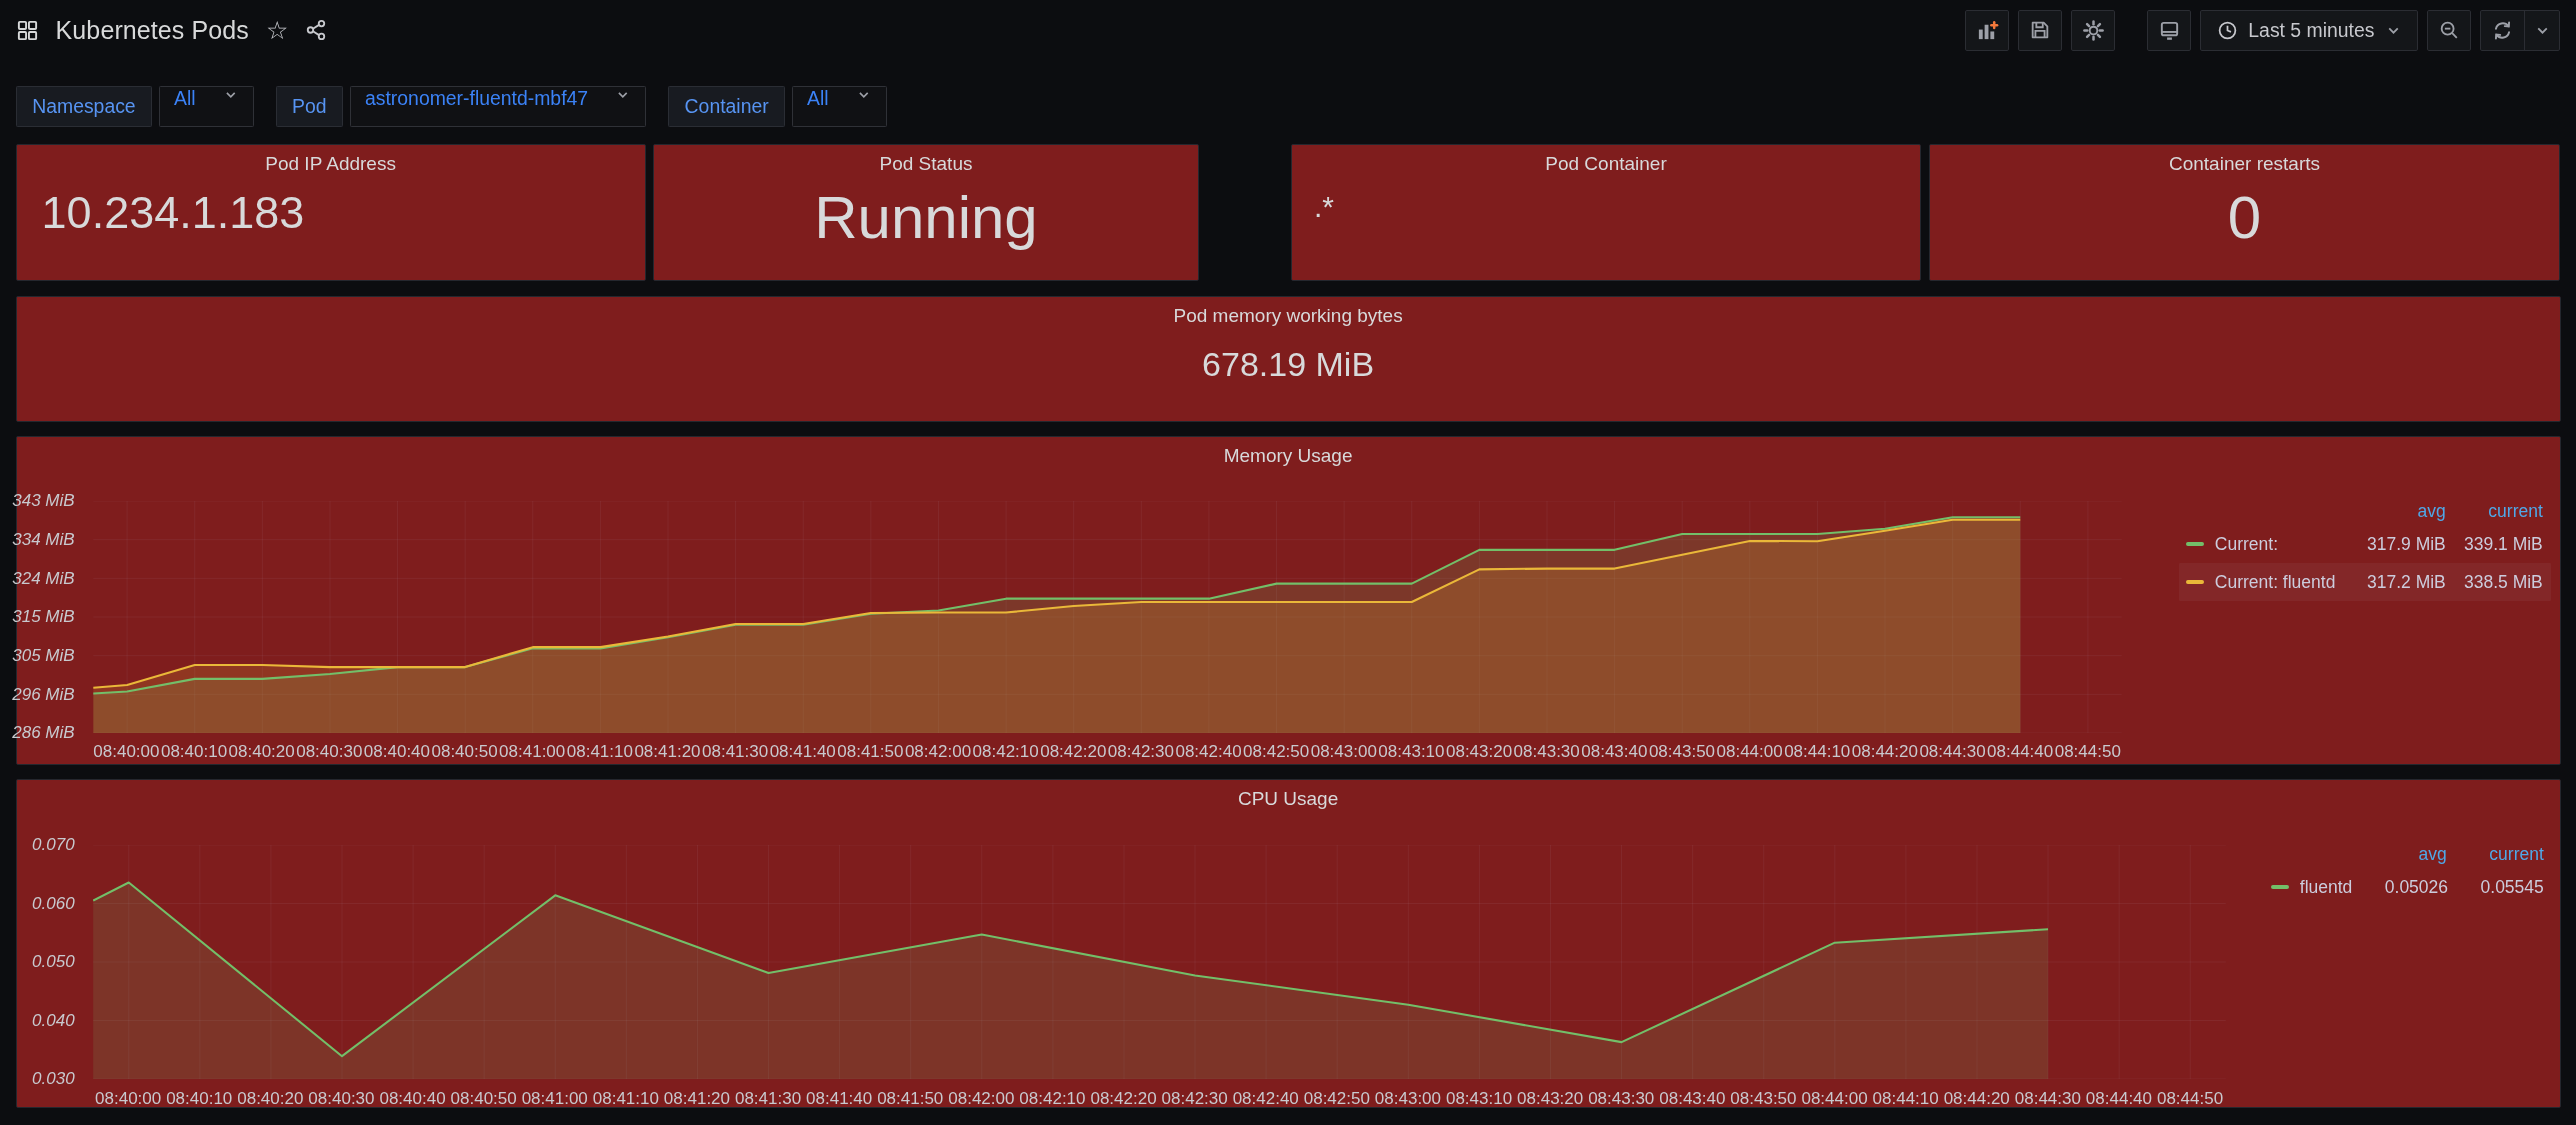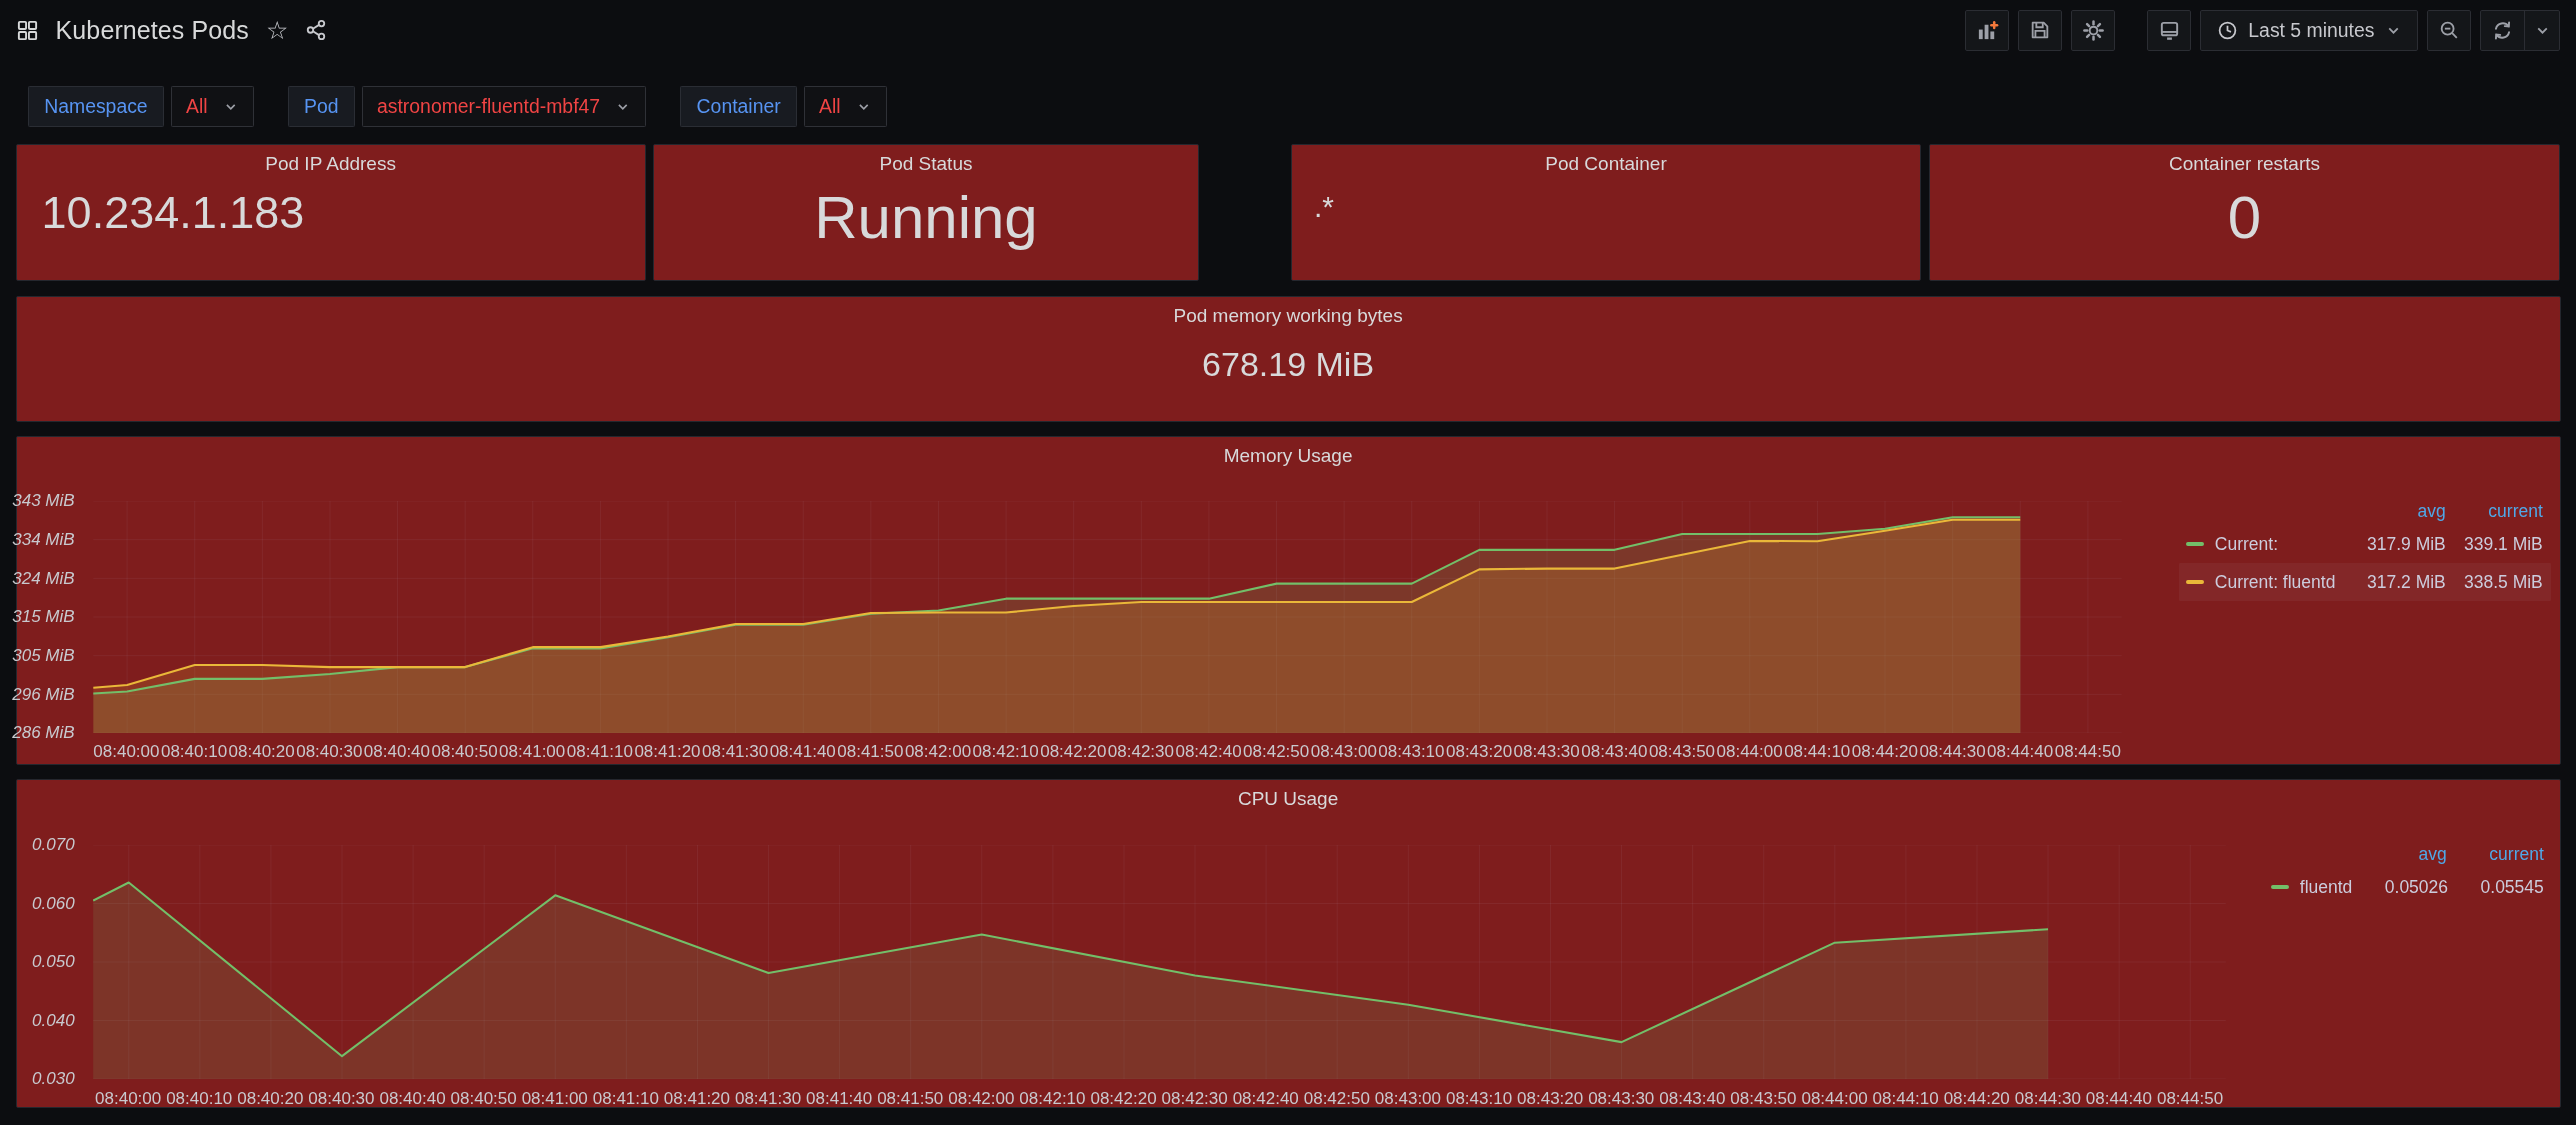--- a/index.html
+++ b/index.html
@@ -18,23 +18,23 @@
   .hdr-right{display:flex;align-items:flex-end;gap:9px;}
   .tool-btn{width:44px;height:41px;background:#141619;border:0.6px solid #2b2d33;border-radius:1.9px;display:flex;align-items:center;justify-content:center;color:#9da0a8;box-sizing:border-box;}
   .tool-gap{width:14.3px;}
   .time-picker{height:41px;background:#141619;border:0.6px solid #2b2d33;border-radius:1.9px;display:flex;align-items:center;gap:10.4px;padding:0 15.6px;color:#c7c8cd;font-size:19.4px;font-weight:500;box-sizing:border-box;}
   .refresh-combo{display:flex;height:41px;background:#141619;border:0.6px solid #2b2d33;border-radius:1.9px;box-sizing:border-box;}
   .refresh-combo .seg{display:flex;align-items:center;justify-content:center;color:#9da0a8;}
   .refresh-combo .seg.main{width:43px;border-right:0.6px solid #2b2d33;}
   .refresh-combo .seg.caret{width:34px;}
   
   #variables{position:absolute;top:86px;left:15.6px;display:flex;align-items:center;}
-  .var-group{display:flex;margin-right:22px;margin-left:12px;}
+  .var-group{display:flex;margin-right:22px;}
   .var-label{height:41px;display:flex;align-items:center;padding:0 15.6px;background:#181b21;border:0.6px solid #2a2d34;border-radius:1.3px;color:#5794f2;font-size:19.4px;font-weight:500;margin-right:6.5px;box-sizing:border-box;}
-  .var-value{height:41px;display:flex;align-items:center;gap:15px;padding:0 14.3px;background:#101114;border:0.6px solid #2f3137;border-radius:1.3px;color:#ef4444;font-size:19.4px;box-sizing:border-box;}
+  .var-value{height:41px;display:flex;gap:27px;padding:0 14.3px;background:#101114;border:0.6px solid #2f3137;border-radius:1.3px;color:#3b82f6;font-size:19.4px;box-sizing:border-box;}
   .chev{flex:0 0 auto;}
   
   .panel{position:absolute;background:#7f1d1d;border:0.6px solid #25272e;border-radius:1.9px;box-sizing:border-box;}
   .panel-title{position:absolute;top:5.2px;left:0;right:0;height:28.5px;display:flex;align-items:center;justify-content:center;font-size:19px;font-weight:500;color:#d8d9da;}
   
   .stat-value{position:absolute;color:#d8d9da;font-weight:500;white-space:nowrap;}
   .sv-left{left:25px;top:50%;transform:translateY(-50%);font-size:45px;}
   .sv-center-big{left:0;right:0;text-align:center;top:50%;transform:translateY(-44%);font-size:60px;}
   .sv-left-small{left:22px;top:46%;transform:translateY(-50%);font-size:30px;}
   .sv-center-mid{left:0;right:0;text-align:center;top:54%;transform:translateY(-50%);font-size:34px;}

